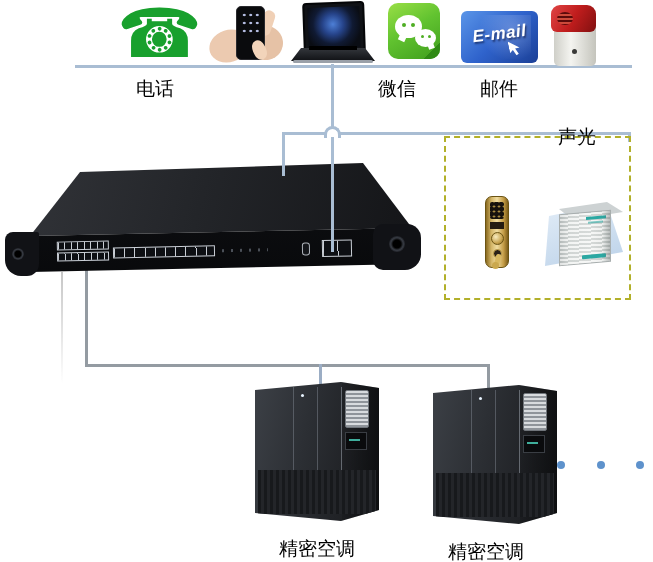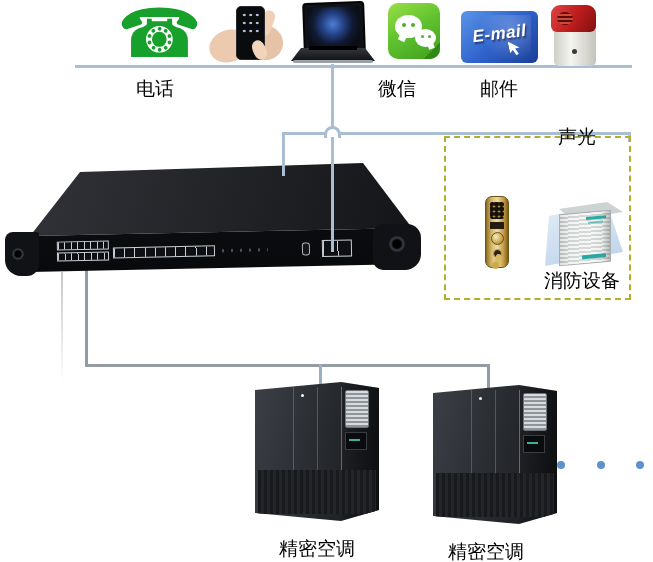--- a/index.html
+++ b/index.html
@@ -161,21 +161,20 @@
     <div class="fire-top"></div>
     <div class="fire-front">
       <div class="fire-ridges"></div>
       <div class="teal" style="left:26px;top:4px;width:20px;height:3px;"></div>
       <div class="teal" style="left:28px;top:9px;width:15px;height:2px;opacity:.6;"></div>
       <div class="teal" style="left:22px;top:42px;width:24px;height:4px;border-radius:1px;"></div>
       <div class="abs" style="right:0;top:0;bottom:0;width:8px;background:linear-gradient(90deg,rgba(0,0,0,0),rgba(90,100,100,.35));"></div>
     </div>
   </div>
 
-  <div class="label" style="left:540px;top:268px;width:84px;">消防设备</div>
 
   <div class="phone-glyph" style="left:117px;top:0px;">☎</div>
 
   <div class="abs" style="left:209px;top:6px;width:74px;height:60px;">
     <div class="hand" style="left:0;top:24px;width:40px;height:32px;transform:rotate(-18deg);"></div>
     <div class="hand" style="left:40px;top:20px;width:34px;height:34px;background:#e6c2a6;transform:rotate(12deg);"></div>
     <div class="hand" style="left:52px;top:4px;width:12px;height:26px;border-radius:6px;background:#f0d0b6;transform:rotate(18deg);"></div>
     <div class="phoneblk" style="left:27px;top:0;width:27px;height:52px;">
       <div class="keypad" style="left:4px;top:4px;width:19px;height:24px;"></div>
     </div>

